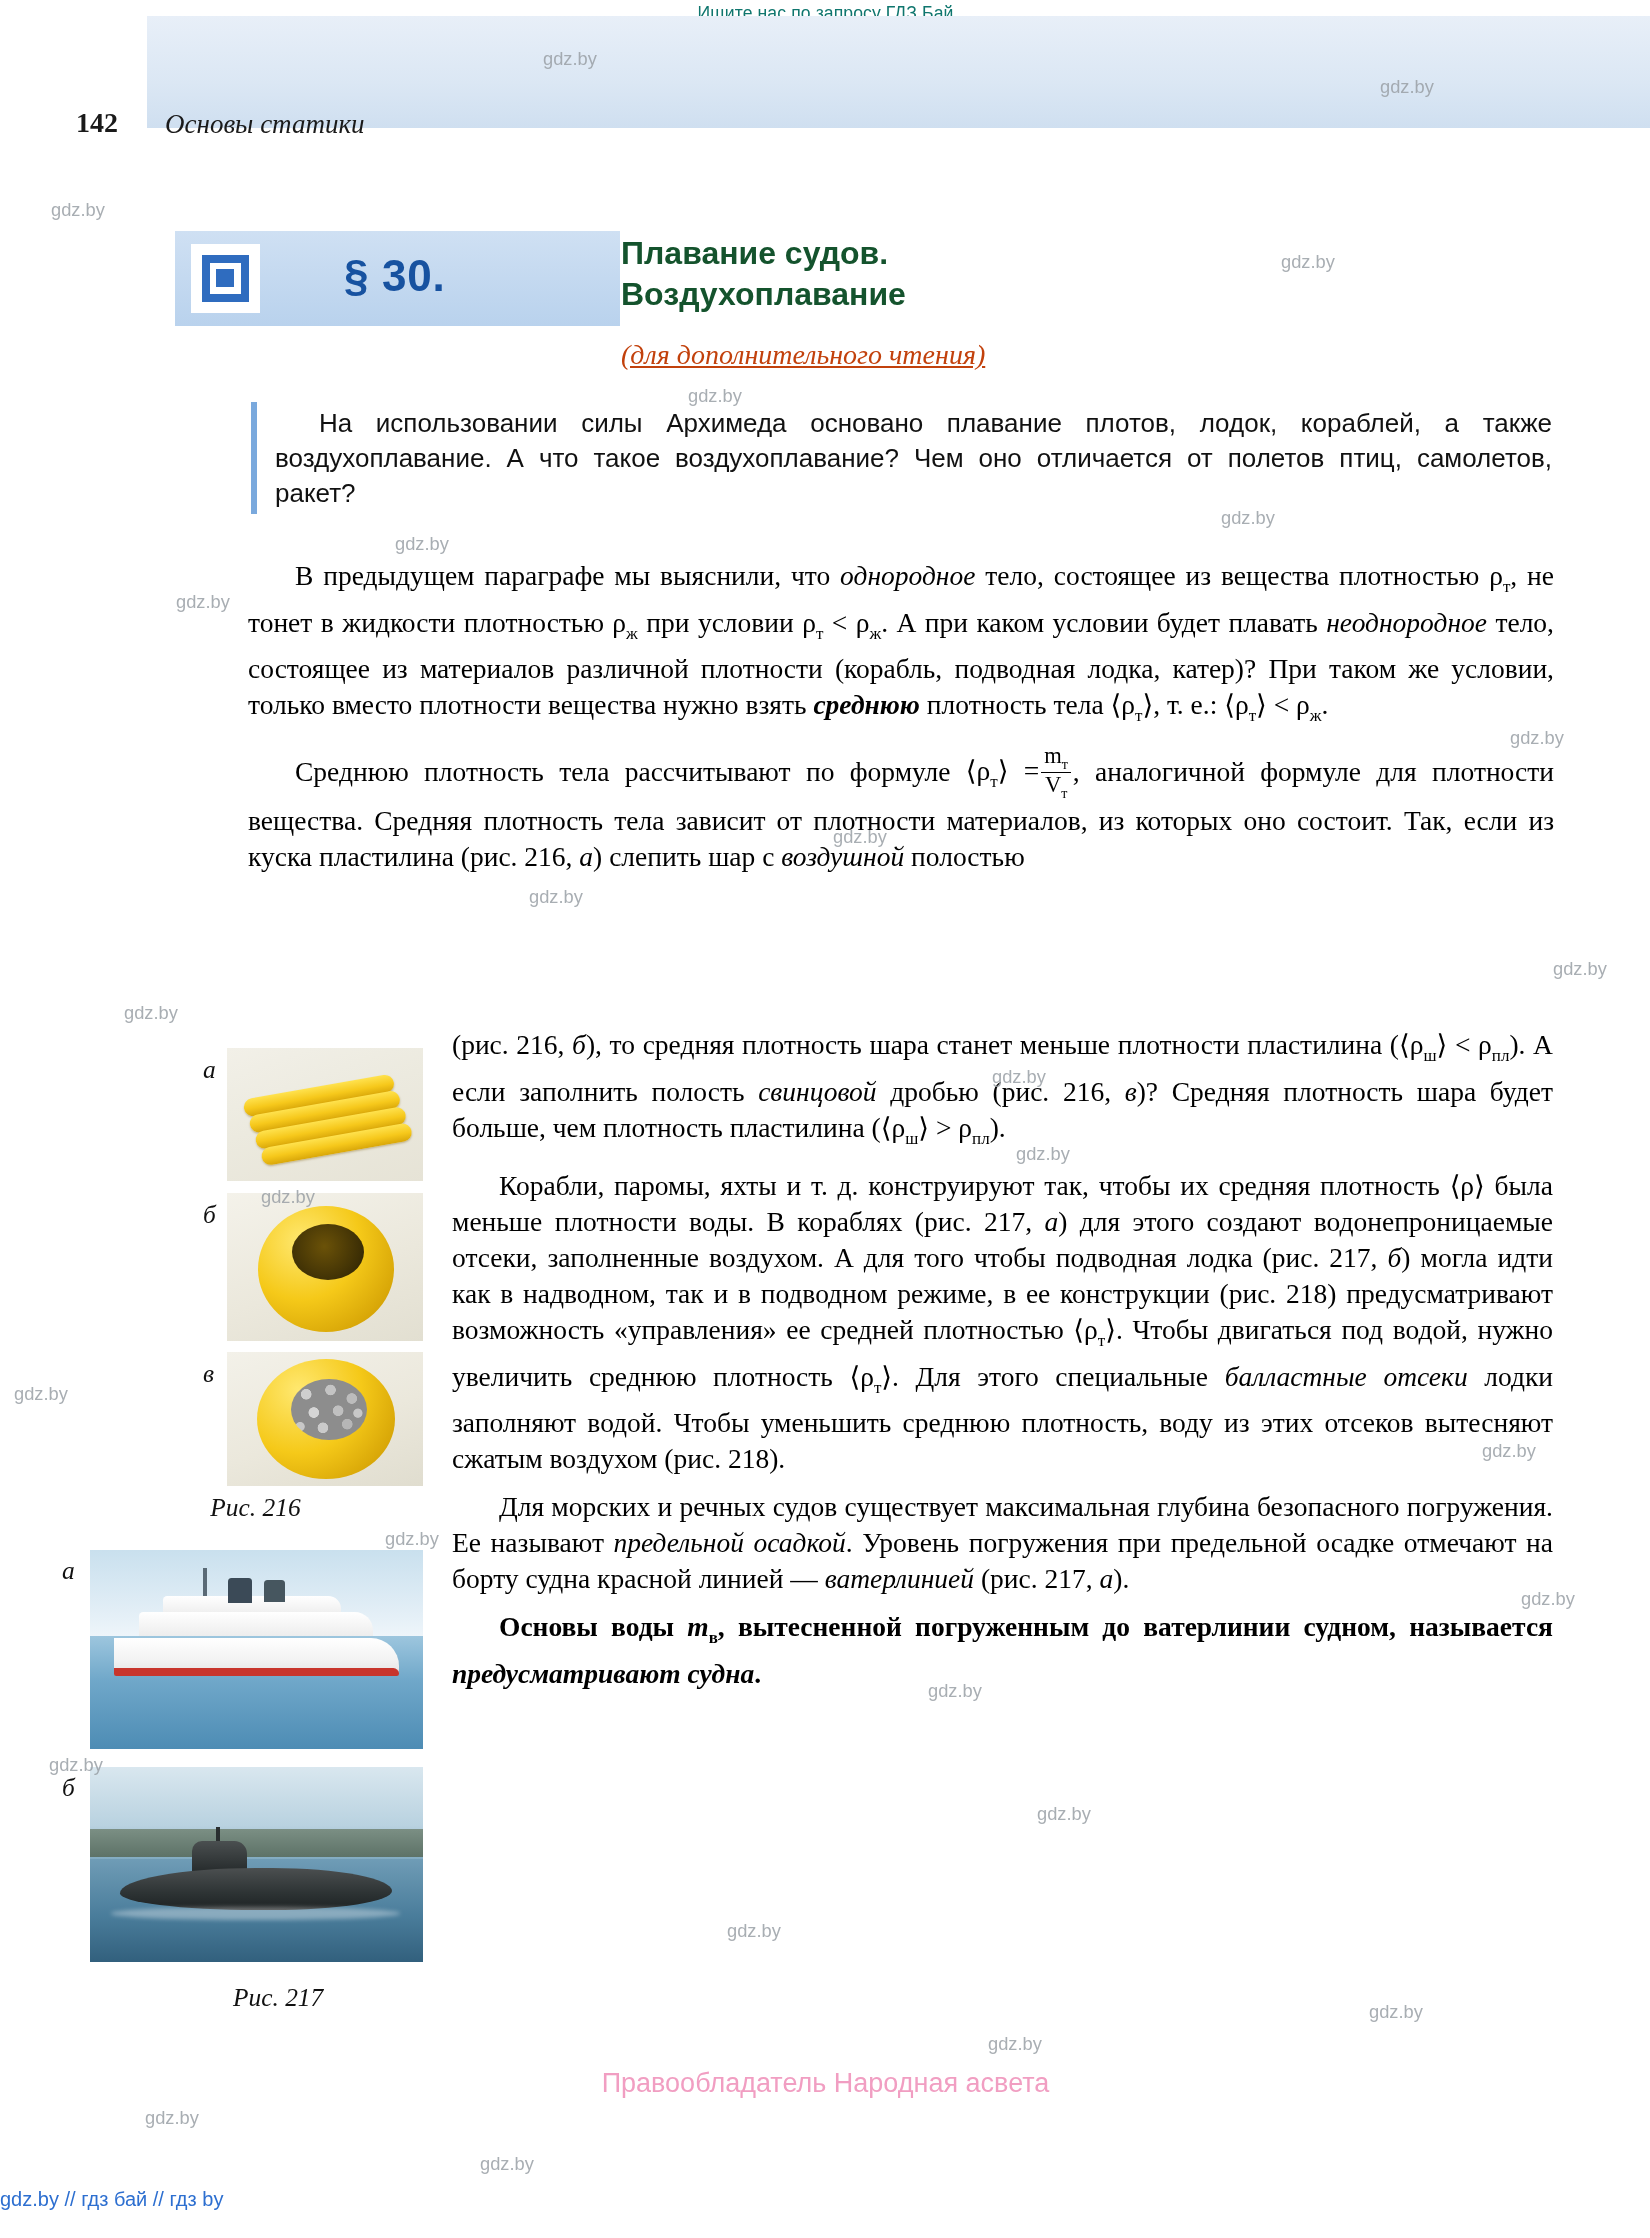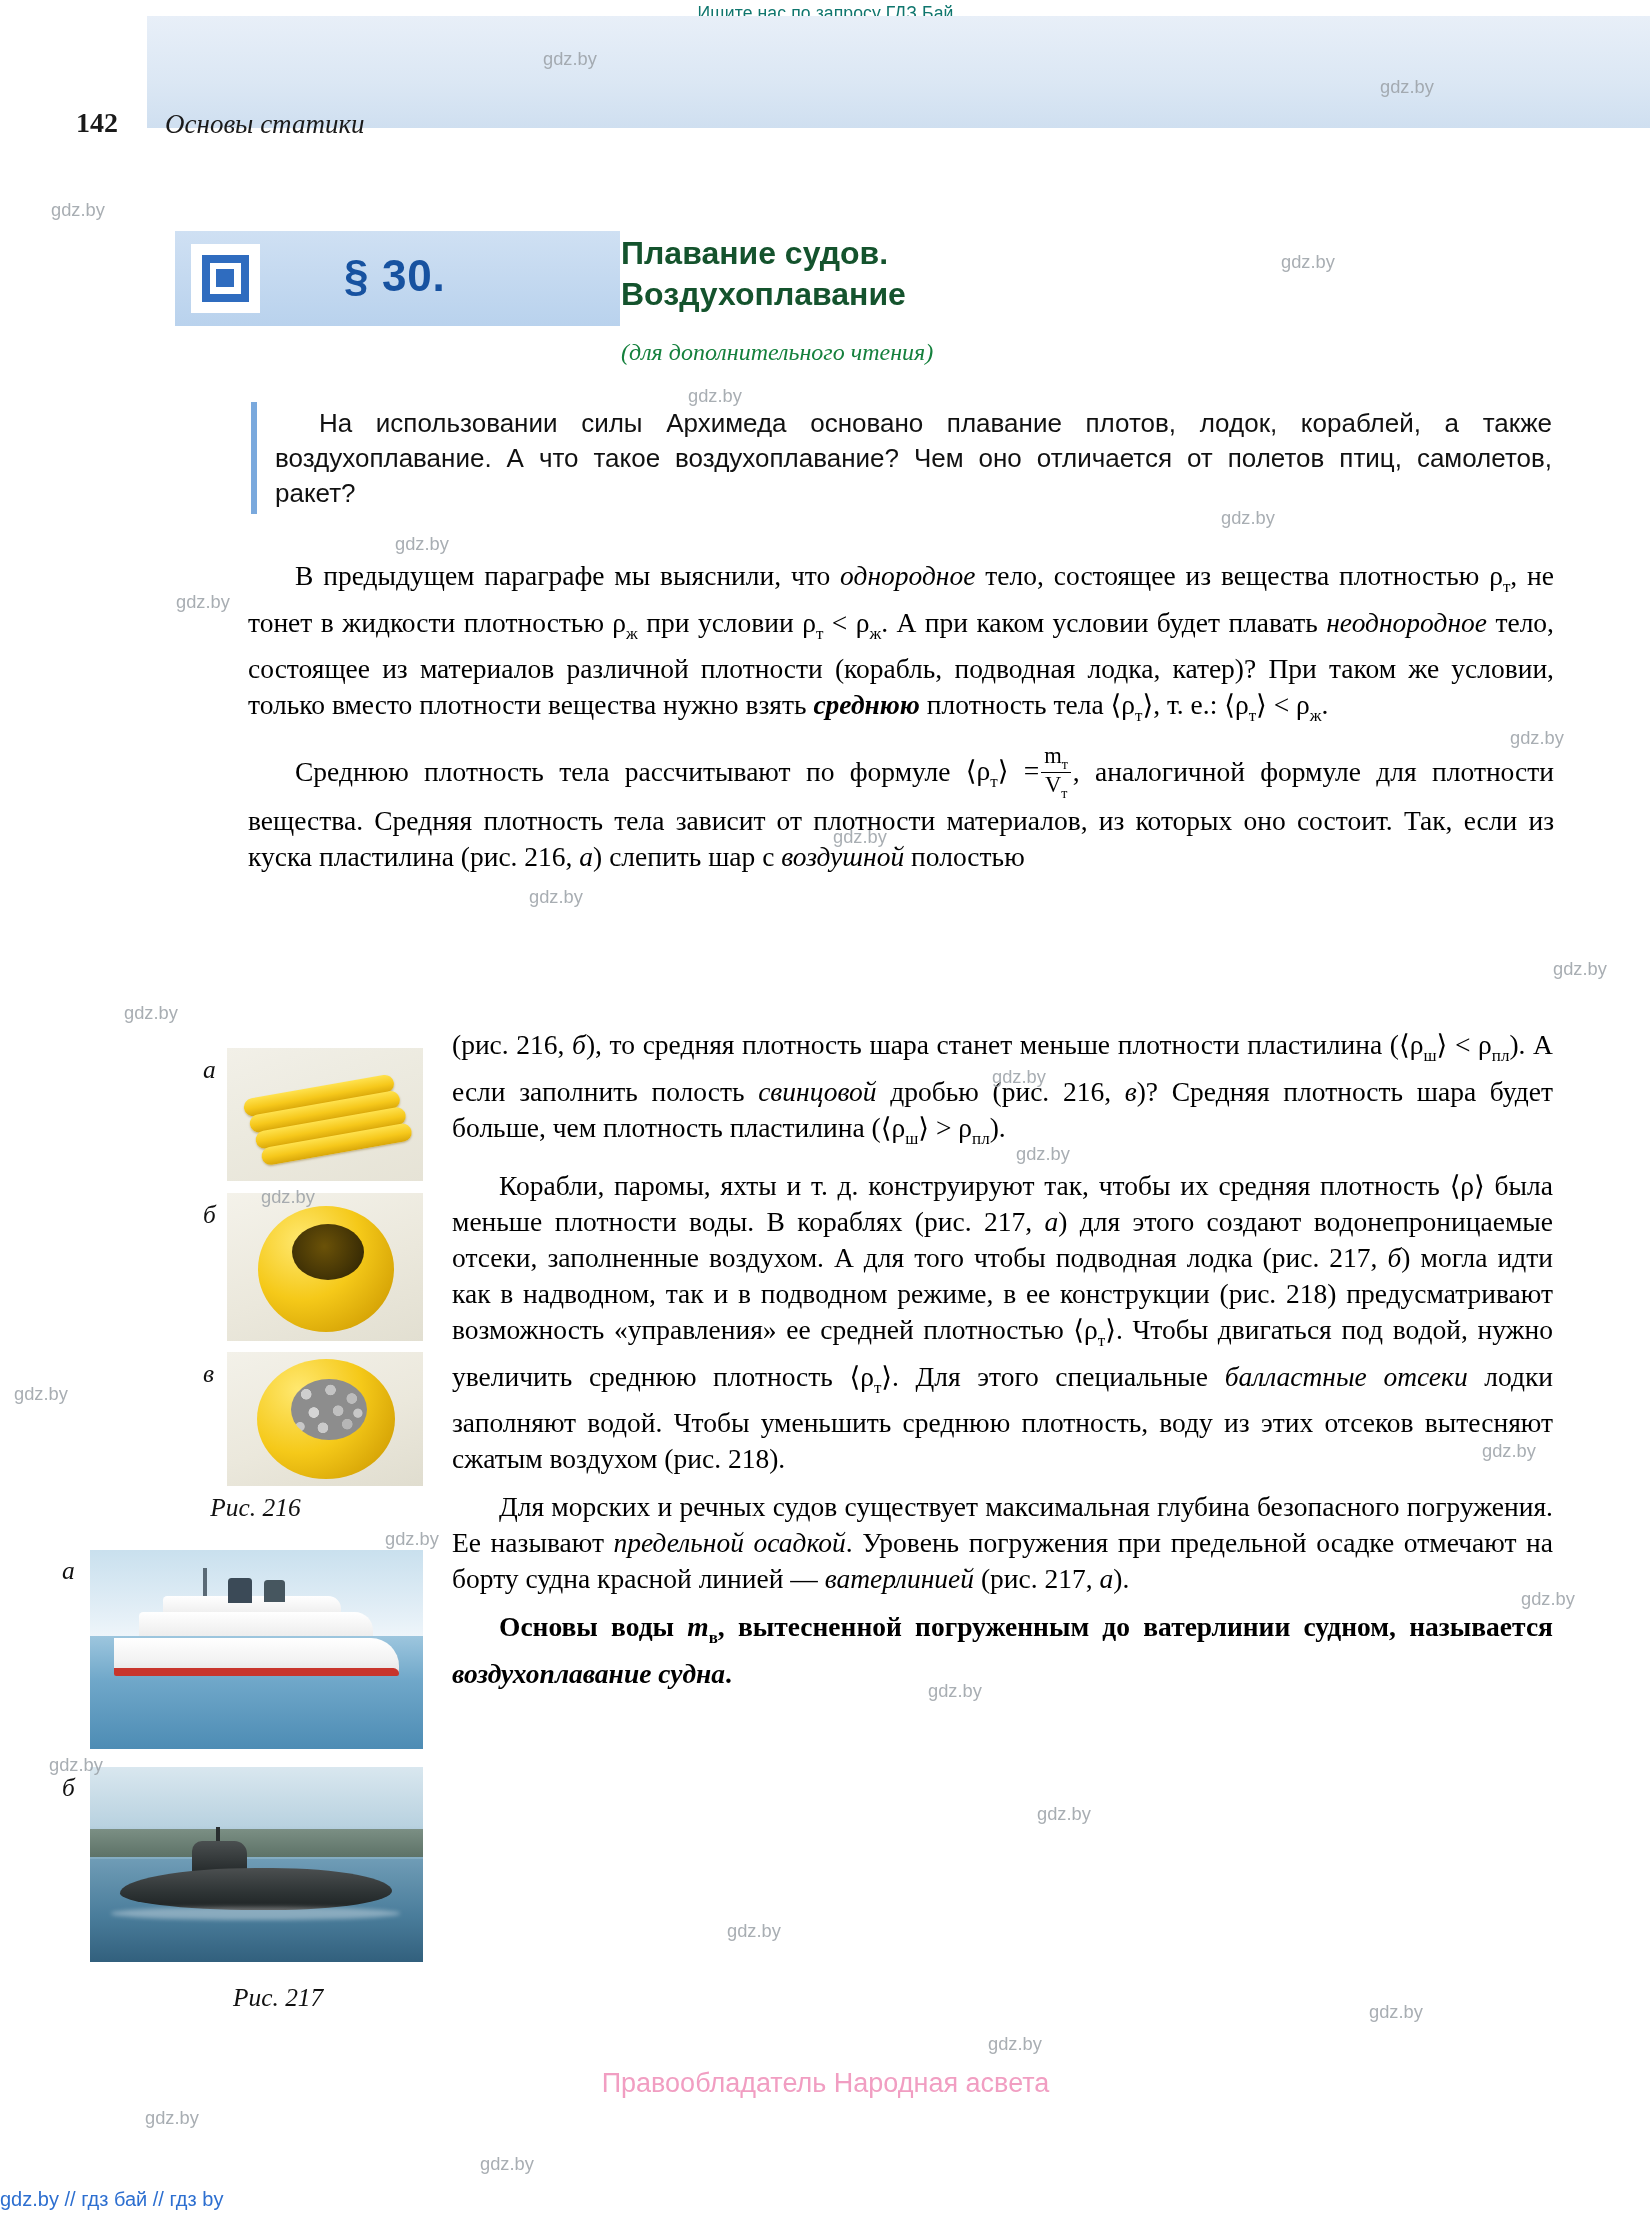--- a/index.html
+++ b/index.html
@@ -119,22 +119,23 @@
     font-size: 32px;
     line-height: 41px;
     color: #14532d;
   }
   .sec-subtitle {
     position: absolute;
     top: 339px;
     left: 621px;
     font-family: "Liberation Serif", serif;
     font-style: italic;
-    font-size: 24px;
-    color: #15803d;
+    font-size: 28px;
+    color: #c2410c;
+    text-decoration: underline;
   }
 
   
   .intro-bar {
     position: absolute;
     top: 402px;
     left: 251px;
     width: 6.4px;
     height: 112px;
     background: #7aa9dd;
@@ -415,21 +416,21 @@
   <p><span class="ind"></span><span>Среднюю плотность тела рассчитывают по формуле </span><span><span>⟨ρ</span><sub>т</sub><span>⟩ =</span><span class="frac"><span class="num"><span>m</span><sub>т</sub></span><span class="den"><span>V</span><sub>т</sub></span></span></span><span>, аналогичной формуле для плотности вещества. Средняя плотность тела зависит от плотности материалов, из которых оно состоит. Так, если из куска пластилина (рис. 216, </span><i>а</i><span>) слепить шар с </span><i>воздушной</i><span> полостью</span></p>
 </div>
 
 <div class="body-right">
   <p><span>(рис. 216, </span><i>б</i><span>), то средняя плотность шара станет меньше плотности пластилина (⟨ρ</span><sub>ш</sub><span>⟩ &lt; ρ</span><sub>пл</sub><span>). А если заполнить полость </span><i>свинцовой</i><span> дробью (рис. 216, </span><i>в</i><span>)? Средняя плотность шара будет больше, чем плотность пластилина (⟨ρ</span><sub>ш</sub><span>⟩ &gt; ρ</span><sub>пл</sub><span>).</span></p>
 
   <p><span class="ind"></span><span>Корабли, паромы, яхты и т. д. конструируют так, чтобы их средняя плотность ⟨ρ⟩ была меньше плотности воды. В кораблях (рис. 217, </span><i>а</i><span>) для этого создают водонепроницаемые отсеки, заполненные воздухом. А для того чтобы подводная лодка (рис. 217, </span><i>б</i><span>) могла идти как в надводном, так и в подводном режиме, в ее конструкции (рис. 218) предусматривают возможность «управления» ее средней плотностью ⟨ρ</span><sub>т</sub><span>⟩. Чтобы двигаться под водой, нужно увеличить среднюю плотность ⟨ρ</span><sub>т</sub><span>⟩. Для этого специальные </span><i>балластные отсеки</i><span> лодки заполняют водой. Чтобы уменьшить среднюю плотность, воду из этих отсеков вытесняют сжатым воздухом (рис. 218).</span></p>
 
   <p><span class="ind"></span><span>Для морских и речных судов существует максимальная глубина безопасного погружения. Ее называют </span><i>предельной осадкой</i><span>. Уровень погружения при предельной осадке отмечают на борту судна красной линией — </span><i>ватерлинией</i><span> (рис. 217, </span><i>а</i><span>).</span></p>
 
-  <p class="bold"><span class="ind"></span><span>Основы воды </span><i>m</i><sub>в</sub><span>, вытесненной погруженным до ватерлинии судном, называется </span><i>воздухоплавание судна</i><span>.</span></p>
+  <p class="bold"><span class="ind"></span><span>Основы воды </span><i>m</i><sub>в</sub><span>, вытесненной погруженным до ватерлинии судном, называется </span><i>предусматривают судна</i><span>.</span></p>
 </div>
 
 <div class="fig-label" style="top:1055px; left:203px;">а</div>
 <div class="fig pl1">
   <div class="bars">
     <div class="bar b1"></div>
     <div class="bar b2"></div>
     <div class="bar b3"></div>
     <div class="bar b4"></div>
   </div>

